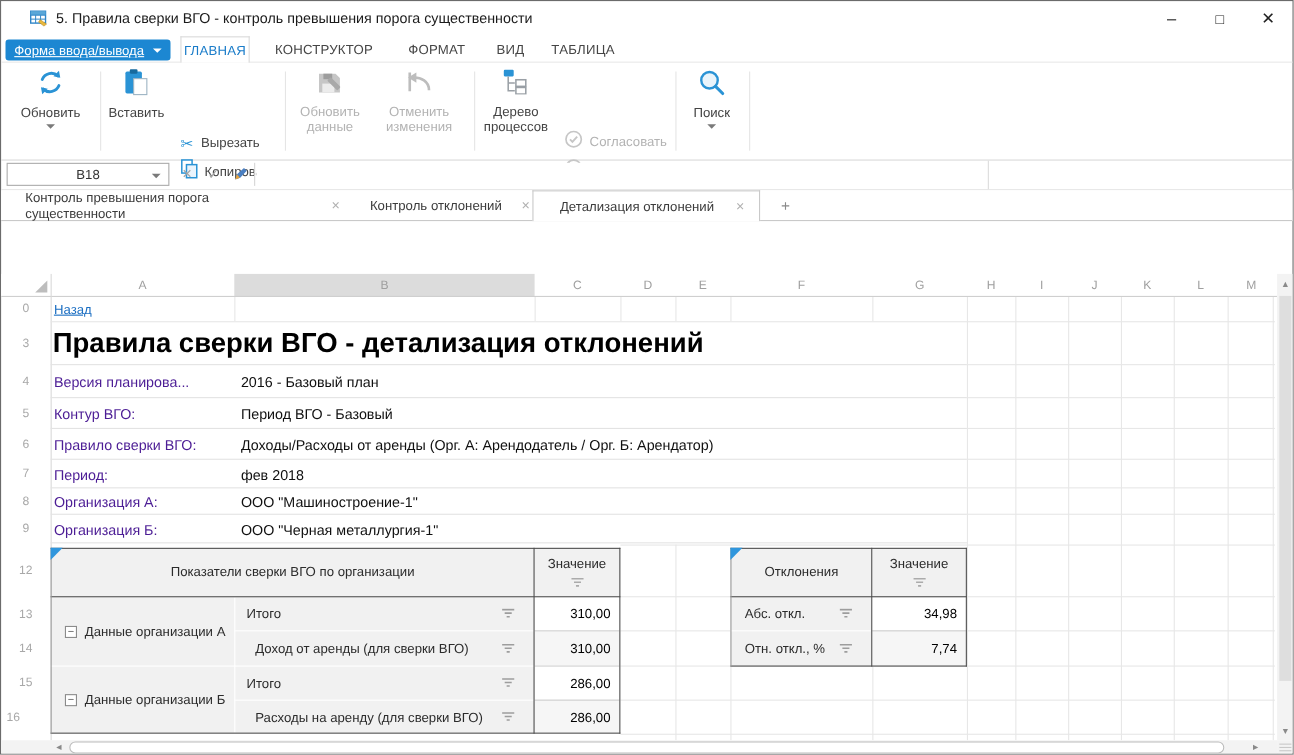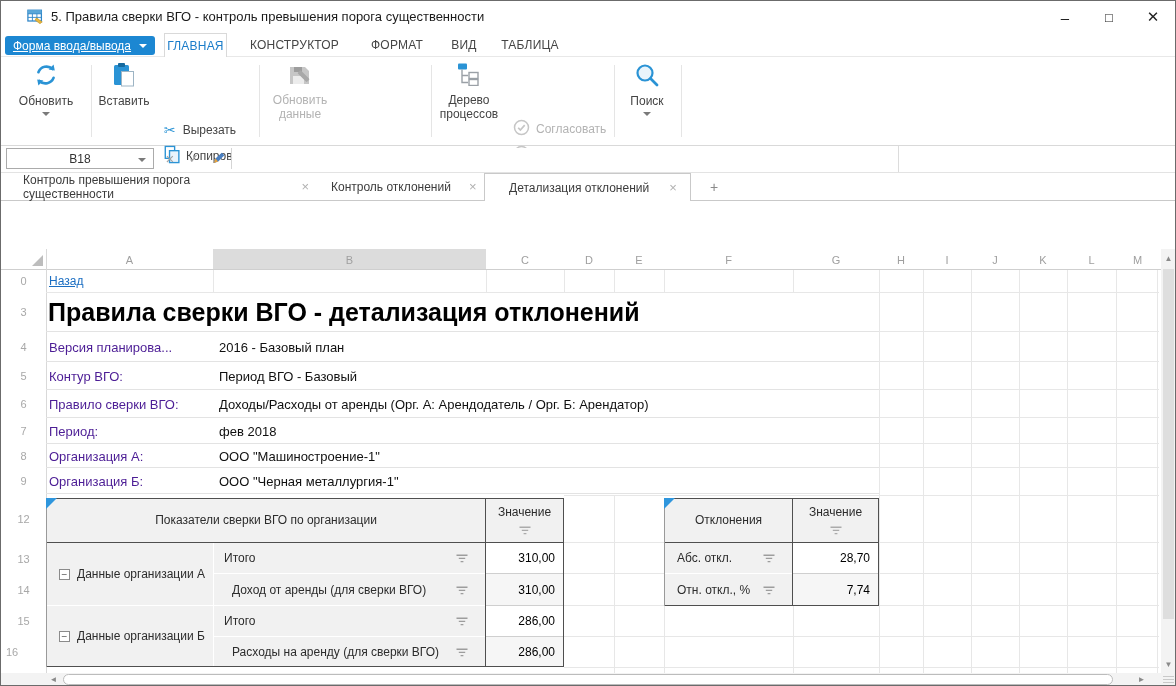--- a/index.html
+++ b/index.html
@@ -146,20 +146,31 @@
           <path d="M3 5h15l4 4v13H3z" fill="#c6c6c6"></path>
           <rect x="7" y="5" width="8" height="5" fill="#9d9d9d"></rect>
           <rect x="6" y="14" width="11" height="8" fill="#ececec"></rect>
           <rect x="13.5" y="8" width="13" height="4.4" rx="1" transform="rotate(45 13.5 8)" fill="#a8a8a8"></rect>
         </svg>
       </span>
       <span class="rlabel dis" style="margin-top:1px;">Обновить</span>
       <span class="rlabel dis">данные</span>
     </div>
 
+    <div class="abs colc" style="left:340px;top:5px;width:80px;">
+      <span>
+        <svg width="26" height="26" viewBox="0 0 26 26">
+          <path d="M4.5 4v17" stroke="#bdbdbd" stroke-width="2.4"></path>
+          <path d="M22 20c0-8.5-7.5-11.5-13.5-11.5" fill="none" stroke="#bdbdbd" stroke-width="2.4"></path>
+          <path d="M10.5 3.8v9.4L3 8.5z" fill="#bdbdbd"></path>
+        </svg>
+      </span>
+      <span class="rlabel dis" style="margin-top:1px;">Отменить</span>
+      <span class="rlabel dis">изменения</span>
+    </div>
 
     <div class="abs colc" style="left:432px;top:5px;width:72px;">
       <span>
         <svg width="24" height="24" viewBox="0 0 24 24">
           <rect x="1" y="1.5" width="9" height="6" rx="1" fill="#2a93d5"></rect>
           <path d="M5 7.5v13h6M5 13.5h6" fill="none" stroke="#9aa0a6" stroke-width="1.4"></path>
           <rect x="12" y="10.5" width="9" height="6" fill="#fff" stroke="#9aa0a6" stroke-width="1.4"></rect>
           <rect x="12" y="17.5" width="9" height="6" fill="#fff" stroke="#9aa0a6" stroke-width="1.4"></rect>
         </svg>
       </span>
@@ -215,21 +226,21 @@
     <div class="abs" style="left:232px;top:2px;width:663px;height:21px;background:#fff;font-size:12px;"></div>
     <div class="abs" style="left:897px;top:0;width:1px;height:26px;background:#dcdcdc;"></div>
   </div>
 
   <div class="abs" style="left:0;top:172px;width:1176px;height:28px;background:#fff;">
     <div class="abs" style="left:0;top:27px;width:1176px;height:1px;background:#c9c9c9;"></div>
     <div class="abs fc" style="left:8px;top:0;width:300px;height:27px;">
       <span class="sheettab" style="margin-left:14px;">Контроль превышения порога существенности</span>
       <span class="tabclose" style="margin-left:18px;">×</span>
     </div>
-    <div class="abs fc" style="left:318px;top:0;width:168px;height:27px;">
+    <div class="abs fc" style="left:318px;top:0;width:168px;height:27px;justify-content:center;">
       <span class="sheettab" style="margin-left:12px;">Контроль отклонений</span>
       <span class="tabclose" style="margin-left:18px;">×</span>
     </div>
     <div class="abs fc" style="left:483px;top:0;width:207px;height:28px;background:#fff;border:1px solid #c9c9c9;border-bottom:0;box-sizing:border-box;">
       <span class="sheettab" style="margin-left:24px;">Детализация отклонений</span>
       <span class="tabclose" style="margin-left:20px;">×</span>
     </div>
     <div class="abs fcc" style="left:698px;top:0;width:30px;height:27px;color:#8a8a8a;font-size:14px;">+</div>
   </div>
 
@@ -440,21 +451,21 @@
       <span><svg width="14" height="9" viewBox="0 0 14 9">
             <path d="M1.5 1.2h11M3.8 4.4h6.4M5.6 7.6h2.8" stroke="#9d9d9d" stroke-width="1.4" fill="none"></path>
           </svg></span>
     </div>
     <div class="abs fc" style="left:664px;top:573px;width:127px;height:31px;padding:0 16px 0 12px;box-sizing:border-box;justify-content:space-between;">
       <span class="tcell">Отн. откл., %</span>
       <span><svg width="14" height="9" viewBox="0 0 14 9">
             <path d="M1.5 1.2h11M3.8 4.4h6.4M5.6 7.6h2.8" stroke="#9d9d9d" stroke-width="1.4" fill="none"></path>
           </svg></span>
     </div>
-    <div class="abs fc tval" style="left:792px;top:542px;width:85px;height:30px;justify-content:flex-end;padding-right:8px;box-sizing:border-box;">28,70</div>
+    <div class="abs fc tval" style="left:792px;top:542px;width:85px;height:30px;justify-content:flex-end;padding-right:8px;box-sizing:border-box;">34,98</div>
     <div class="abs fc tval" style="left:792px;top:573px;width:85px;height:31px;justify-content:flex-end;padding-right:8px;box-sizing:border-box;">7,74</div>
   </div>
 
   <div class="abs sb" style="left:1160px;top:248px;width:15px;height:424px;">
     <div class="abs sbarrow fcc" style="left:0;top:0;width:15px;height:18px;">▲</div>
     <div class="abs vthumb" style="left:2px;top:20px;width:11px;height:350px;"></div>
     <div class="abs sbarrow fcc" style="left:0;top:406px;width:15px;height:18px;">▼</div>
   </div>
   <div class="abs sb" style="left:0;top:672px;width:1160px;height:13px;">
     <div class="abs sbarrow fcc" style="left:45px;top:0;width:15px;height:13px;">◄</div>

